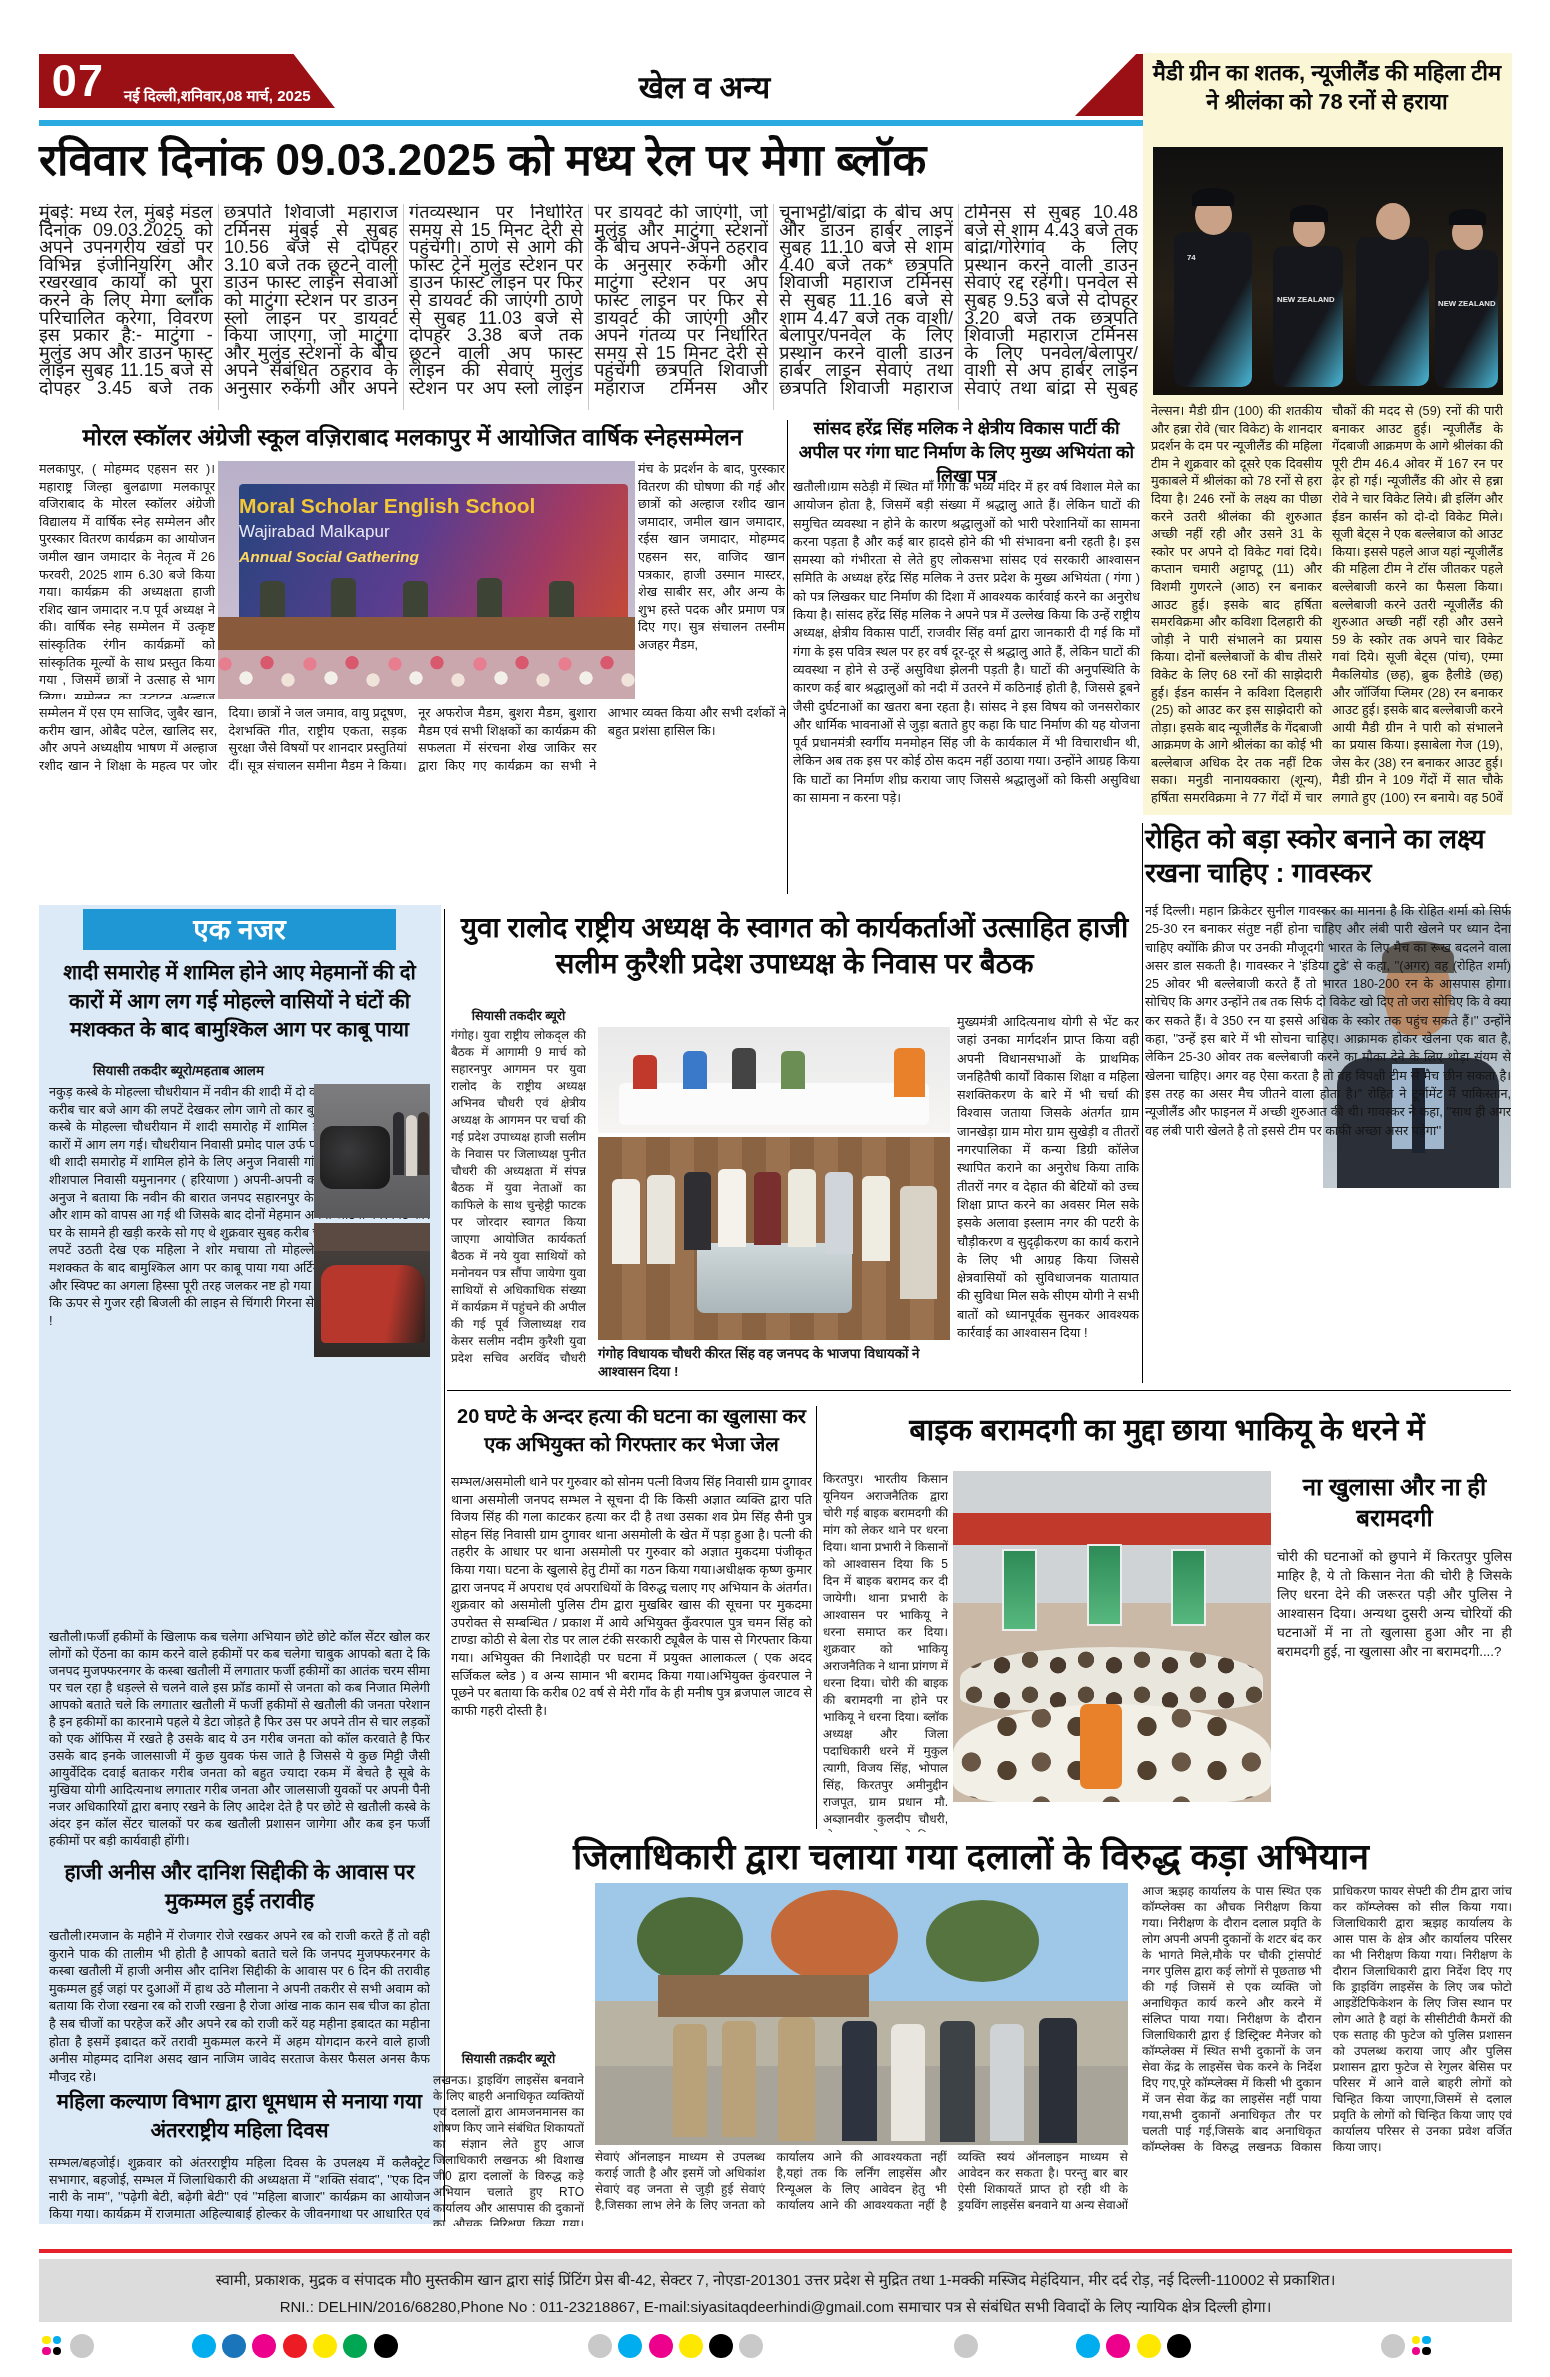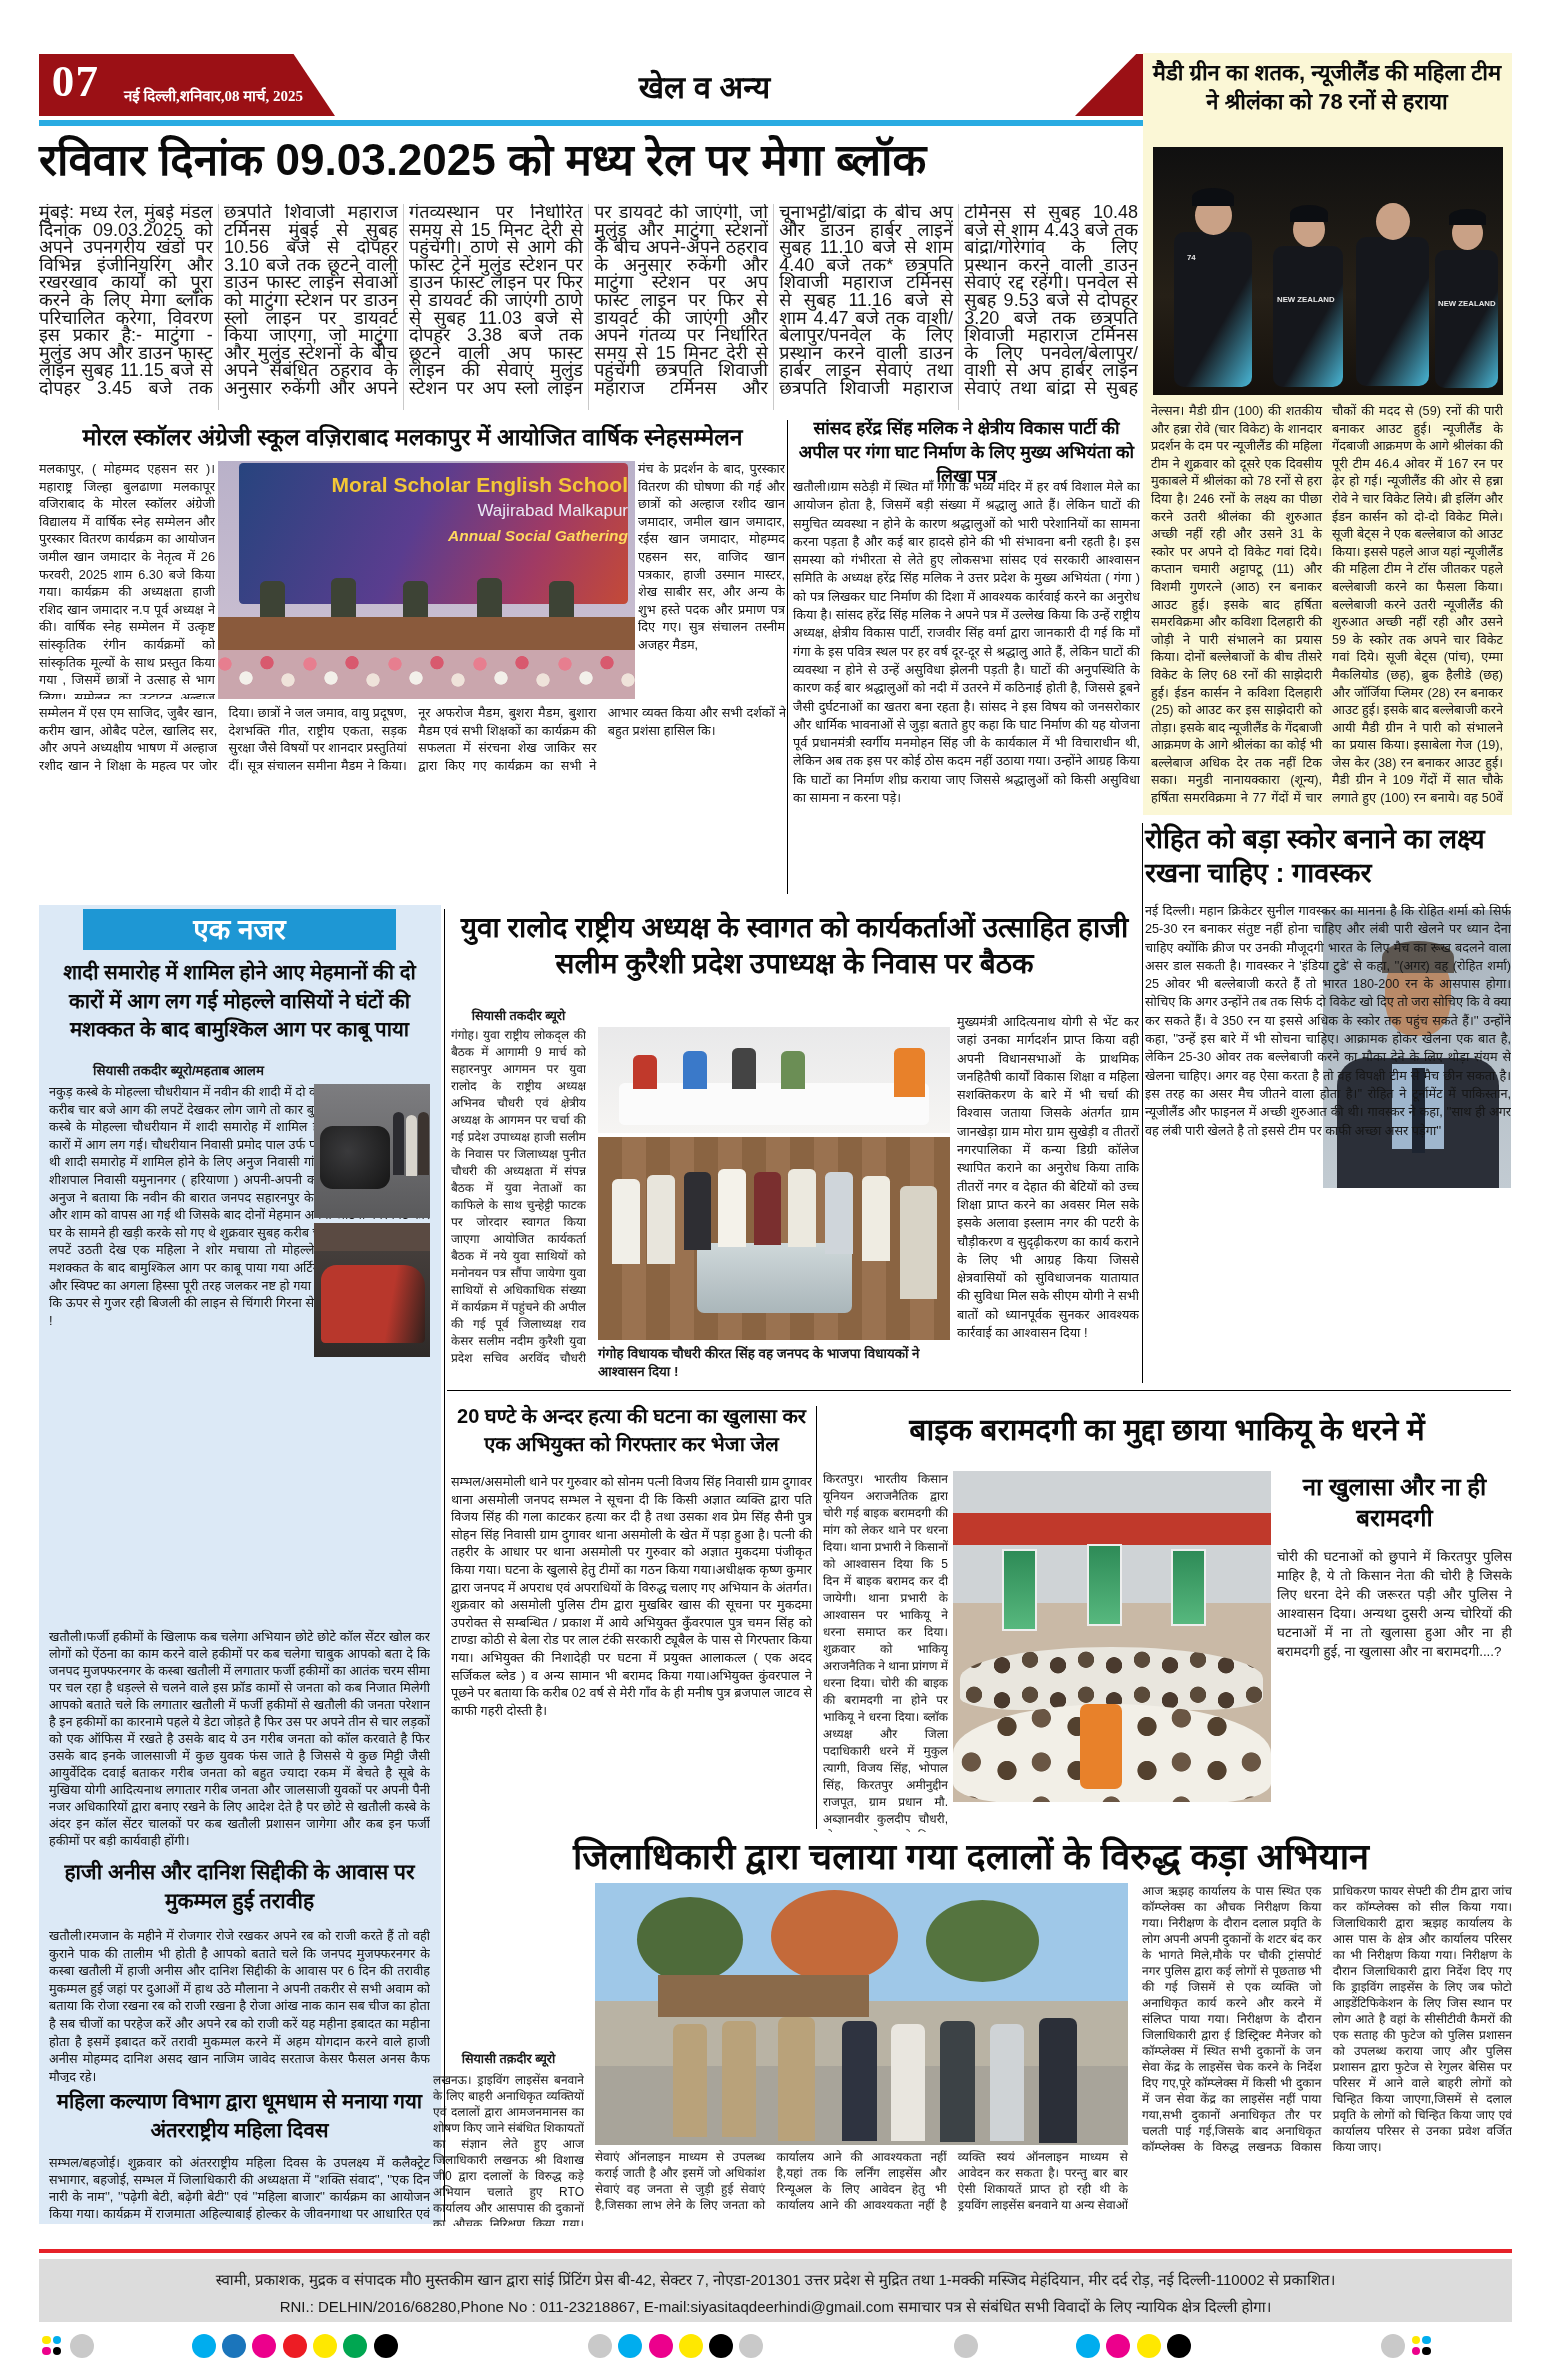--- a/index.html
+++ b/index.html
@@ -1,20 +1,20 @@
 <!DOCTYPE html>
 <html style="--brand-red: #9b1015; --accent-cyan: #29abe2; --section-blue: #1b9dd9; --panel-yellow: #fbf7d6; --panel-blue: #dce9f6; --banner-blue: #1e97d4; --footer-red: #e62129; --footer-gray: #dcdcdc;font-size:11.3px"><head>
 <meta charset="utf-8">
 <style>
   html,body{margin:0;padding:0;background:#e8e8e8;}
   .page{position:relative;width:1550px;height:2377px;background:#ffffff;overflow:hidden;
         font-family:"Liberation Sans","DejaVu Sans",sans-serif;color:#1a1a1a;}
   
-  .mast-left{position:absolute;left:39px;top:54px;width:296px;height:62px;background:var(--brand-red,#9b1015);
-             clip-path:polygon(0 0,86% 0,100% 100%,0 100%);color:#fff;font-family:Liberation Serif, serif;}
+  .mast-left{position:absolute;left:39px;top:54px;width:296px;height:54px;background:var(--brand-red,#9b1015);
+             clip-path:polygon(0 0,86% 0,100% 100%,0 100%);color:#fff;}
   .pgnum{position:absolute;left:12.7px;top:1.4px;font-size:45px;font-weight:700;letter-spacing:1.4px;}
   .dateline{position:absolute;left:85px;top:31px;font-size:15px;font-weight:700;}
   .mast-center{position:absolute;left:331px;top:65px;width:747px;text-align:center;
                font-size:31px;font-weight:700;color:var(--section-blue,#1b9dd9);}
   .mast-right{position:absolute;left:1075px;top:54px;width:437px;height:62px;background:var(--brand-red,#9b1015);
               clip-path:polygon(14% 0,100% 0,100% 100%,0 100%);color:#fff;text-align:center;}
   .paper-name{margin-top:10px;font-size:35px;font-weight:700;}
   .cyan-rule{position:absolute;left:39px;top:120px;width:1473px;height:6.3px;background:var(--accent-cyan,#29abe2);}
   
   .hl{font-weight:700;color:#0b0b0b;}
@@ -89,22 +89,22 @@
   .hrule{position:absolute;height:1.4px;background:#000;}
   
   .ph{position:absolute;overflow:hidden;}
   .ph *{position:absolute;}
   .ph-cricket{left:1153px;top:147px;width:350px;height:248px;background:linear-gradient(#101010,#262017 60%,#14100c);}
   .jersey{background:linear-gradient(120deg,#15171c 60%,#49b8d8);border-radius:10px;}
   .head-sk{background:#c9a186;border-radius:50%;}
   .cap{background:#0c0e12;border-radius:50% 50% 0 0;}
   .jtxt{color:#e8e8e8;font-size:7.8px;font-weight:700;white-space:nowrap;}
   .ph-school{left:218px;top:461px;width:417px;height:238px;background:linear-gradient(#b9b1c9,#cfc3d4);}
-  .sch-banner{left:21px;top:2px;width:389px;height:141px;background:linear-gradient(115deg,#27447e,#5a3d8f 45%,#a03a64 75%,#c44a37);
-              border-radius:4.2px;text-align:right;}
+  .sch-banner{left:21px;top:23px;width:389px;height:141px;background:linear-gradient(115deg,#27447e,#5a3d8f 45%,#a03a64 75%,#c44a37);
+              border-radius:4.2px;text-align:left;}
   .sch-banner div{position:static;}
   .sch-l1{color:#f3c736;font-size:21px;font-weight:700;margin-top:10px;}
   .sch-l2{color:#e9e9f5;font-size:17px;font-weight:400;margin-top:4.2px;}
   .sch-l3{color:#ffd95e;font-size:15.5px;font-style:italic;font-weight:700;margin-top:5.6px;}
   .sch-stage{left:0;top:156px;width:417px;height:37px;background:#8a5a3c;}
   .sch-flowers{left:0;top:189px;width:417px;height:49px;
      background:radial-gradient(circle at 7px 14px,#e77e8f 6.3px,transparent 7px),
                 radial-gradient(circle at 28px 28px,#f3f0ea 6.3px,transparent 7px),
                 radial-gradient(circle at 49px 12.7px,#d8596e 6.3px,transparent 7px),
                 radial-gradient(circle at 70px 30px,#efe3da 6.3px,transparent 7px),#caa6ad;

